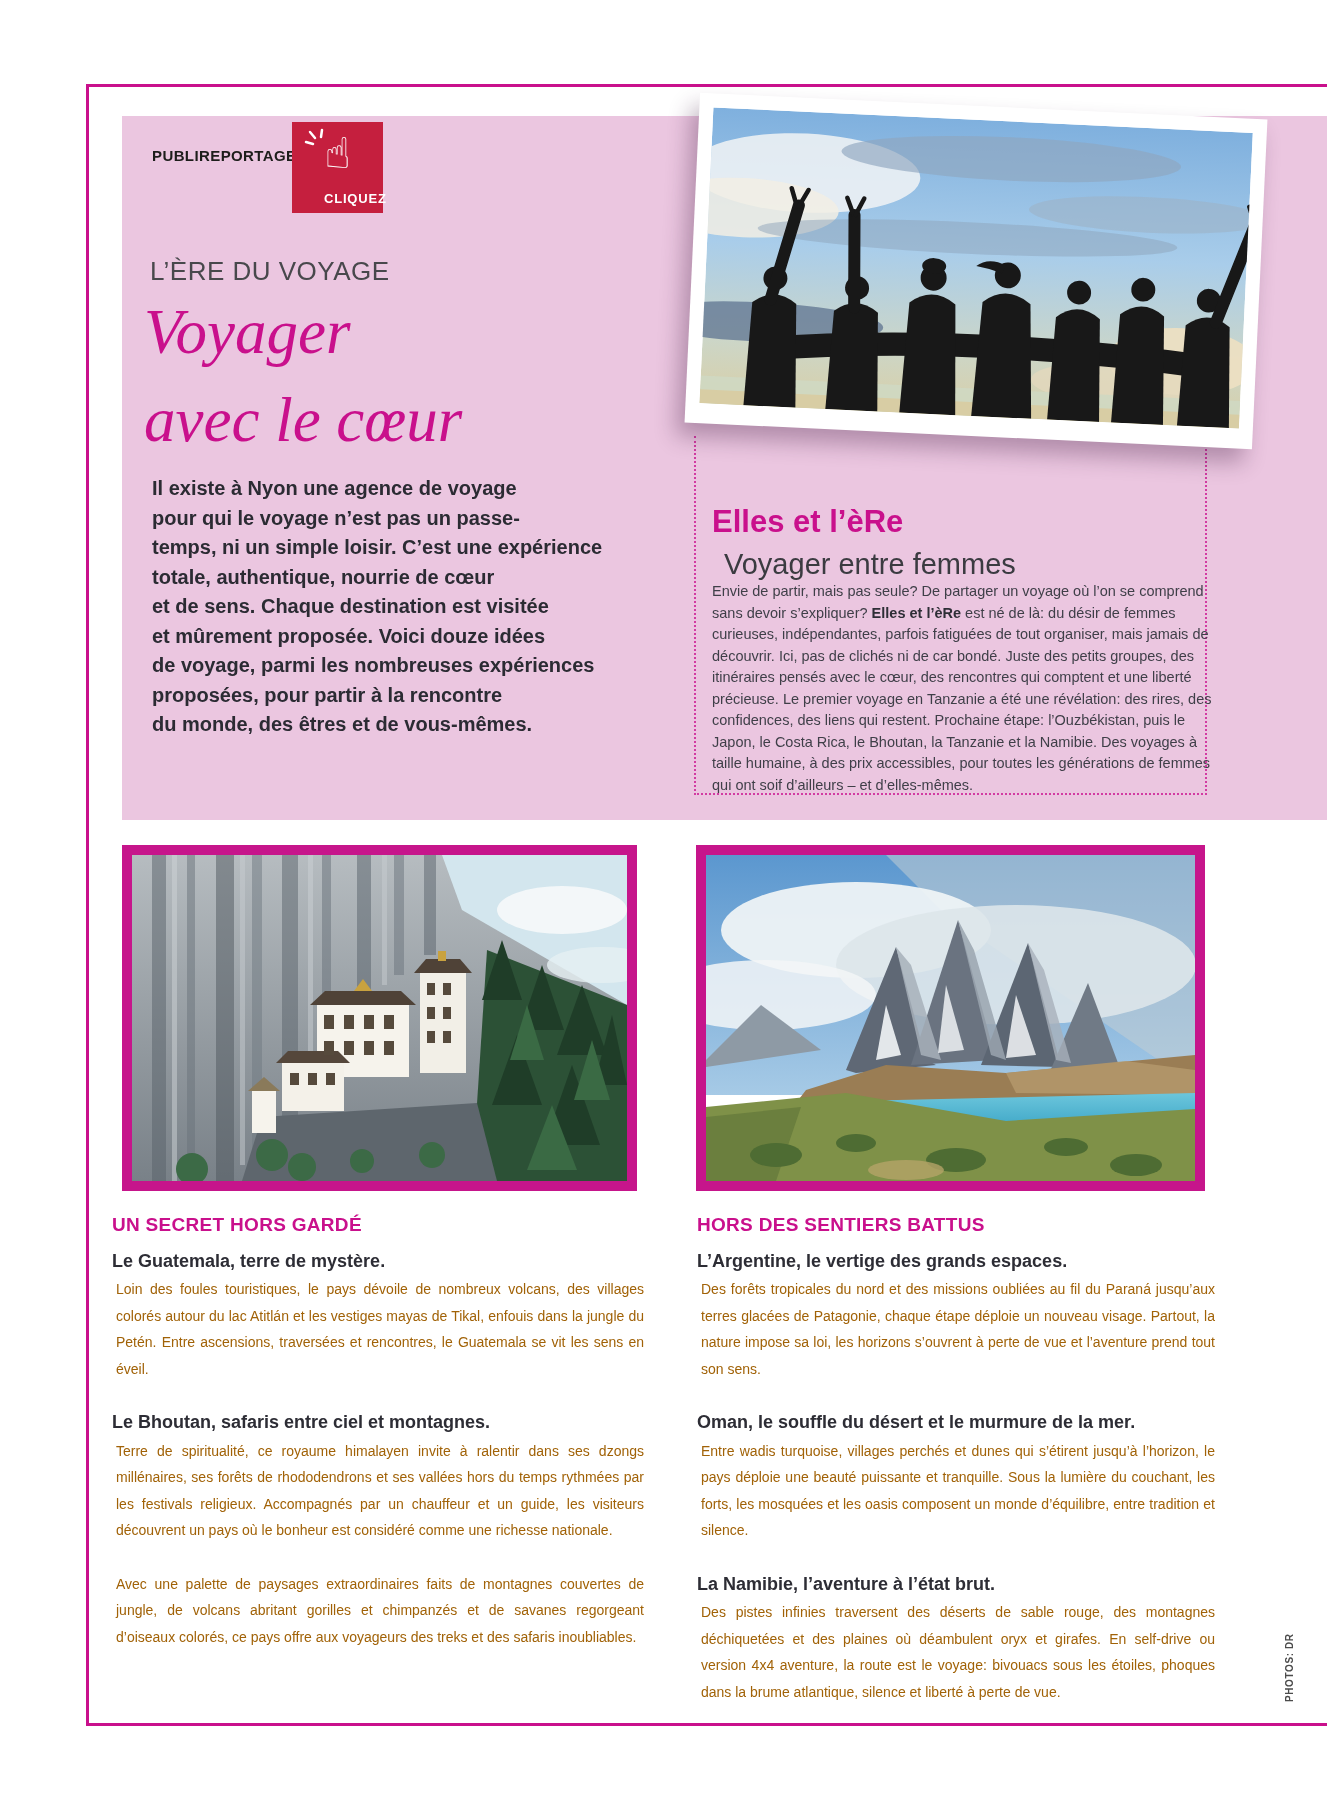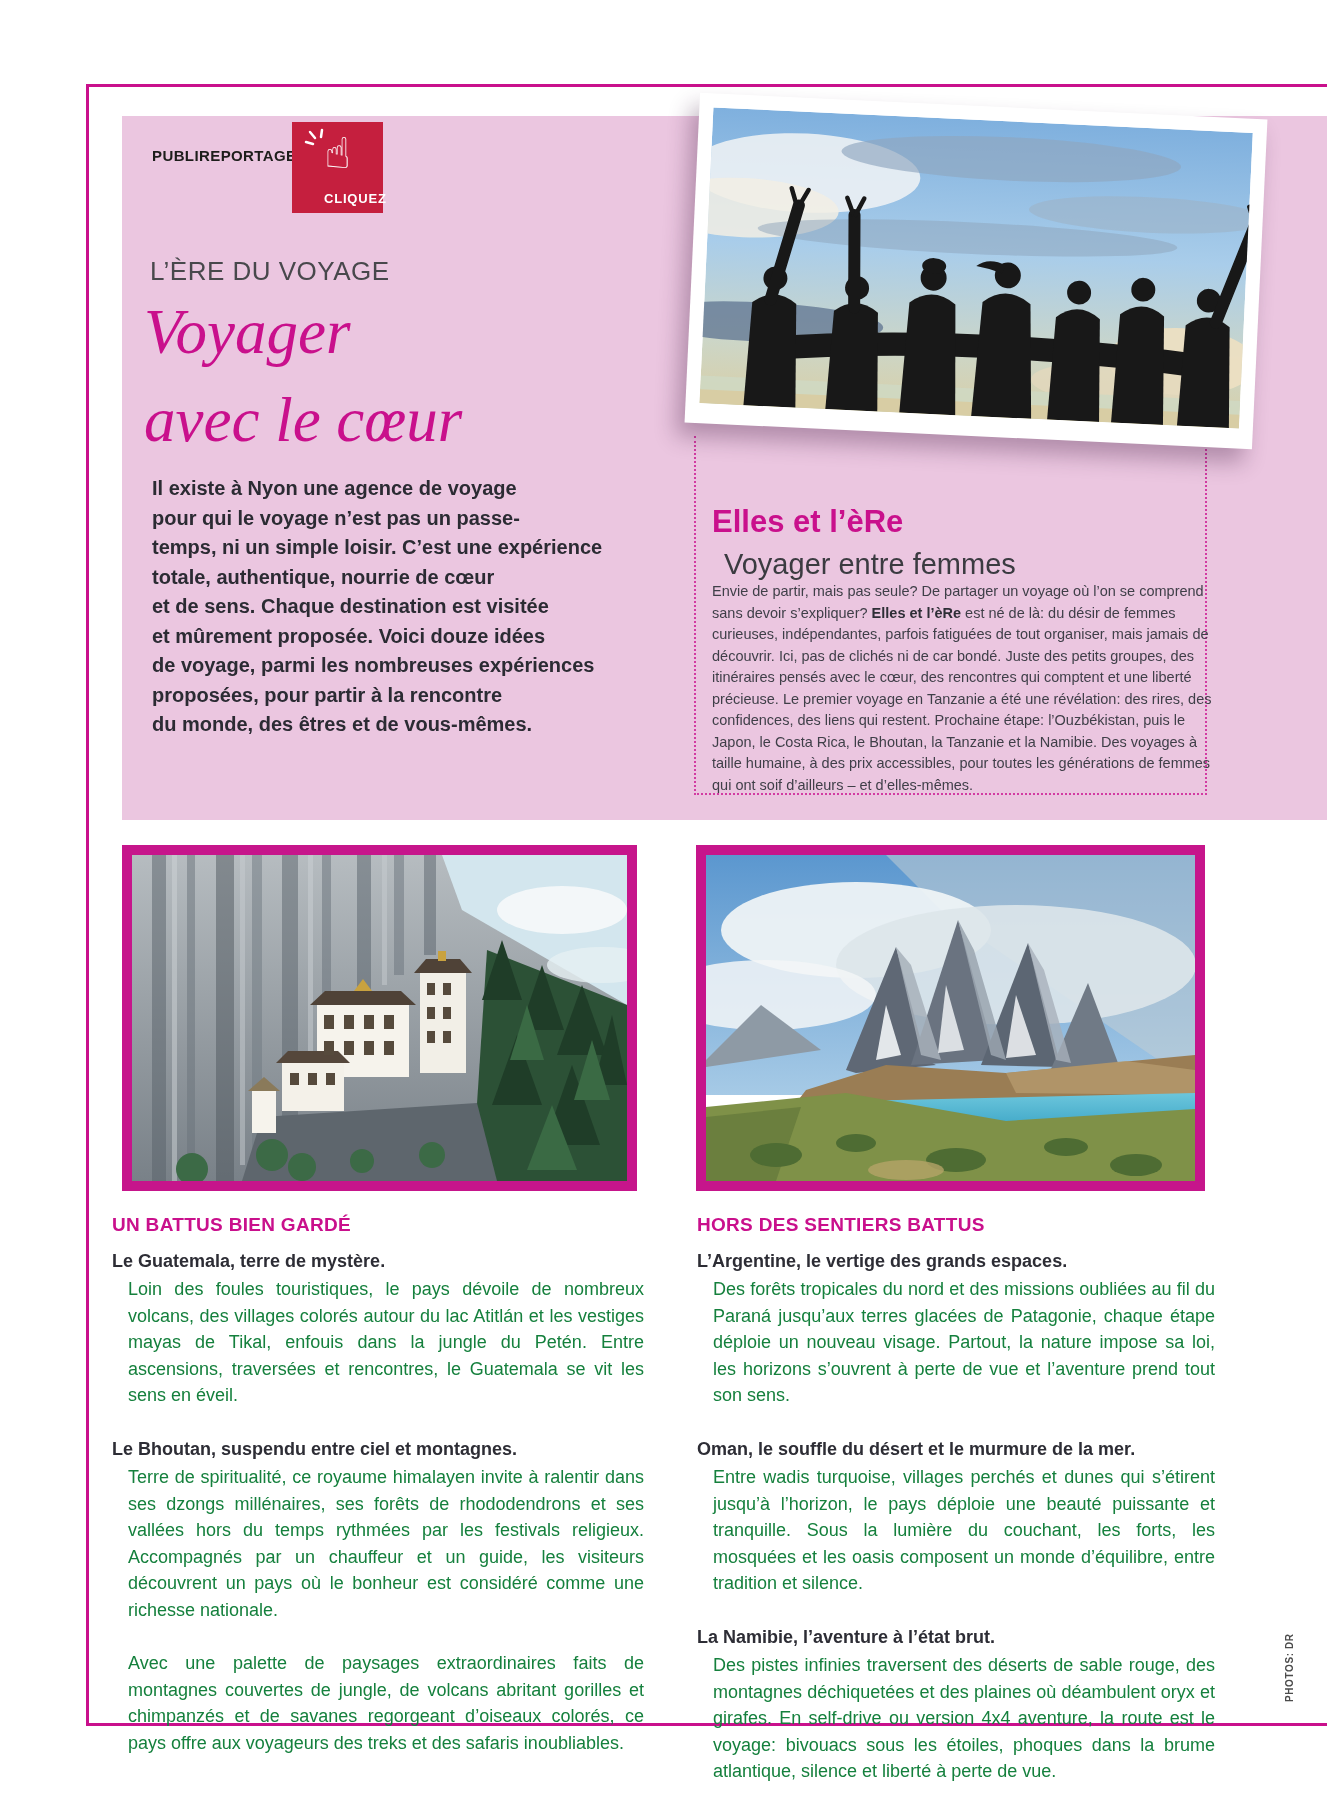--- a/index.html
+++ b/index.html
@@ -57,21 +57,21 @@
   .photo-right{left:696px;top:845px;width:509px;height:346px;}
 
   
   .col{line-height:26.5px;}
   .col-left{left:112px;top:1212px;width:532px;}
   .col-right{left:697px;top:1212px;width:518px;}
   .col-heading{font-size:19px;font-weight:700;color:#c9108c;letter-spacing:.3px;margin:0 0 9px 0;}
   .item{margin-top:27px;}
   .item:first-of-type{margin-top:0;}
   .lead{font-size:18px;font-weight:700;color:#2d2d35;margin:0;}
-  .body-text{font-size:18px;color:#15803d;text-align:justify;margin:2px 0 0 16px;}
+  .body-text{font-size:14px;color:#a16207;text-align:justify;margin:2px 0 0 4px;}
 
   .credit{left:1284px;top:1702px;transform:rotate(-90deg);transform-origin:0 0;
           font-size:10px;font-weight:700;color:#4c4c4c;letter-spacing:.6px;white-space:nowrap;}
 </style>
 </head>
 <body>
 
 <div class="page">
 
   <div class="frame-line frame-left"></div>
@@ -308,27 +308,27 @@
         <ellipse cx="150" cy="288" rx="20" ry="9"></ellipse>
         <ellipse cx="250" cy="305" rx="30" ry="12"></ellipse>
         <ellipse cx="360" cy="292" rx="22" ry="9"></ellipse>
         <ellipse cx="430" cy="310" rx="26" ry="11"></ellipse>
       </g>
       <ellipse cx="200" cy="315" rx="38" ry="10" fill="#b5a468" opacity="0.8"></ellipse>
     </svg>
   </div>
 
   <div class="abs col col-left">
-    <h3 class="col-heading">UN BATTUS BIEN GARDÉ</h3>
+    <h3 class="col-heading">UN SECRET HORS GARDÉ</h3>
     <div class="item">
       <p class="lead">Le Guatemala, terre de mystère.</p>
       <p class="body-text">Loin des foules touristiques, le pays dévoile de nombreux volcans, des villages colorés autour du lac Atitlán et les vestiges mayas de Tikal, enfouis dans la jungle du Petén. Entre ascensions, traversées et rencontres, le Guatemala se vit les sens en éveil.</p>
     </div>
     <div class="item">
-      <p class="lead">Le Bhoutan, suspendu entre ciel et montagnes.</p>
+      <p class="lead">Le Bhoutan, safaris entre ciel et montagnes.</p>
       <p class="body-text">Terre de spiritualité, ce royaume himalayen invite à ralentir dans ses dzongs millénaires, ses forêts de rhododendrons et ses vallées hors du temps rythmées par les festivals religieux. Accompagnés par un chauffeur et un guide, les visiteurs découvrent un pays où le bonheur est considéré comme une richesse nationale.</p>
     </div>
     <div class="item">
       <p class="body-text">Avec une palette de paysages extraordinaires faits de montagnes couvertes de jungle, de volcans abritant gorilles et chimpanzés et de savanes regorgeant d’oiseaux colorés, ce pays offre aux voyageurs des treks et des safaris inoubliables.</p>
     </div>
   </div>
 
   <div class="abs col col-right">
     <h3 class="col-heading">HORS DES SENTIERS BATTUS</h3>
     <div class="item">

